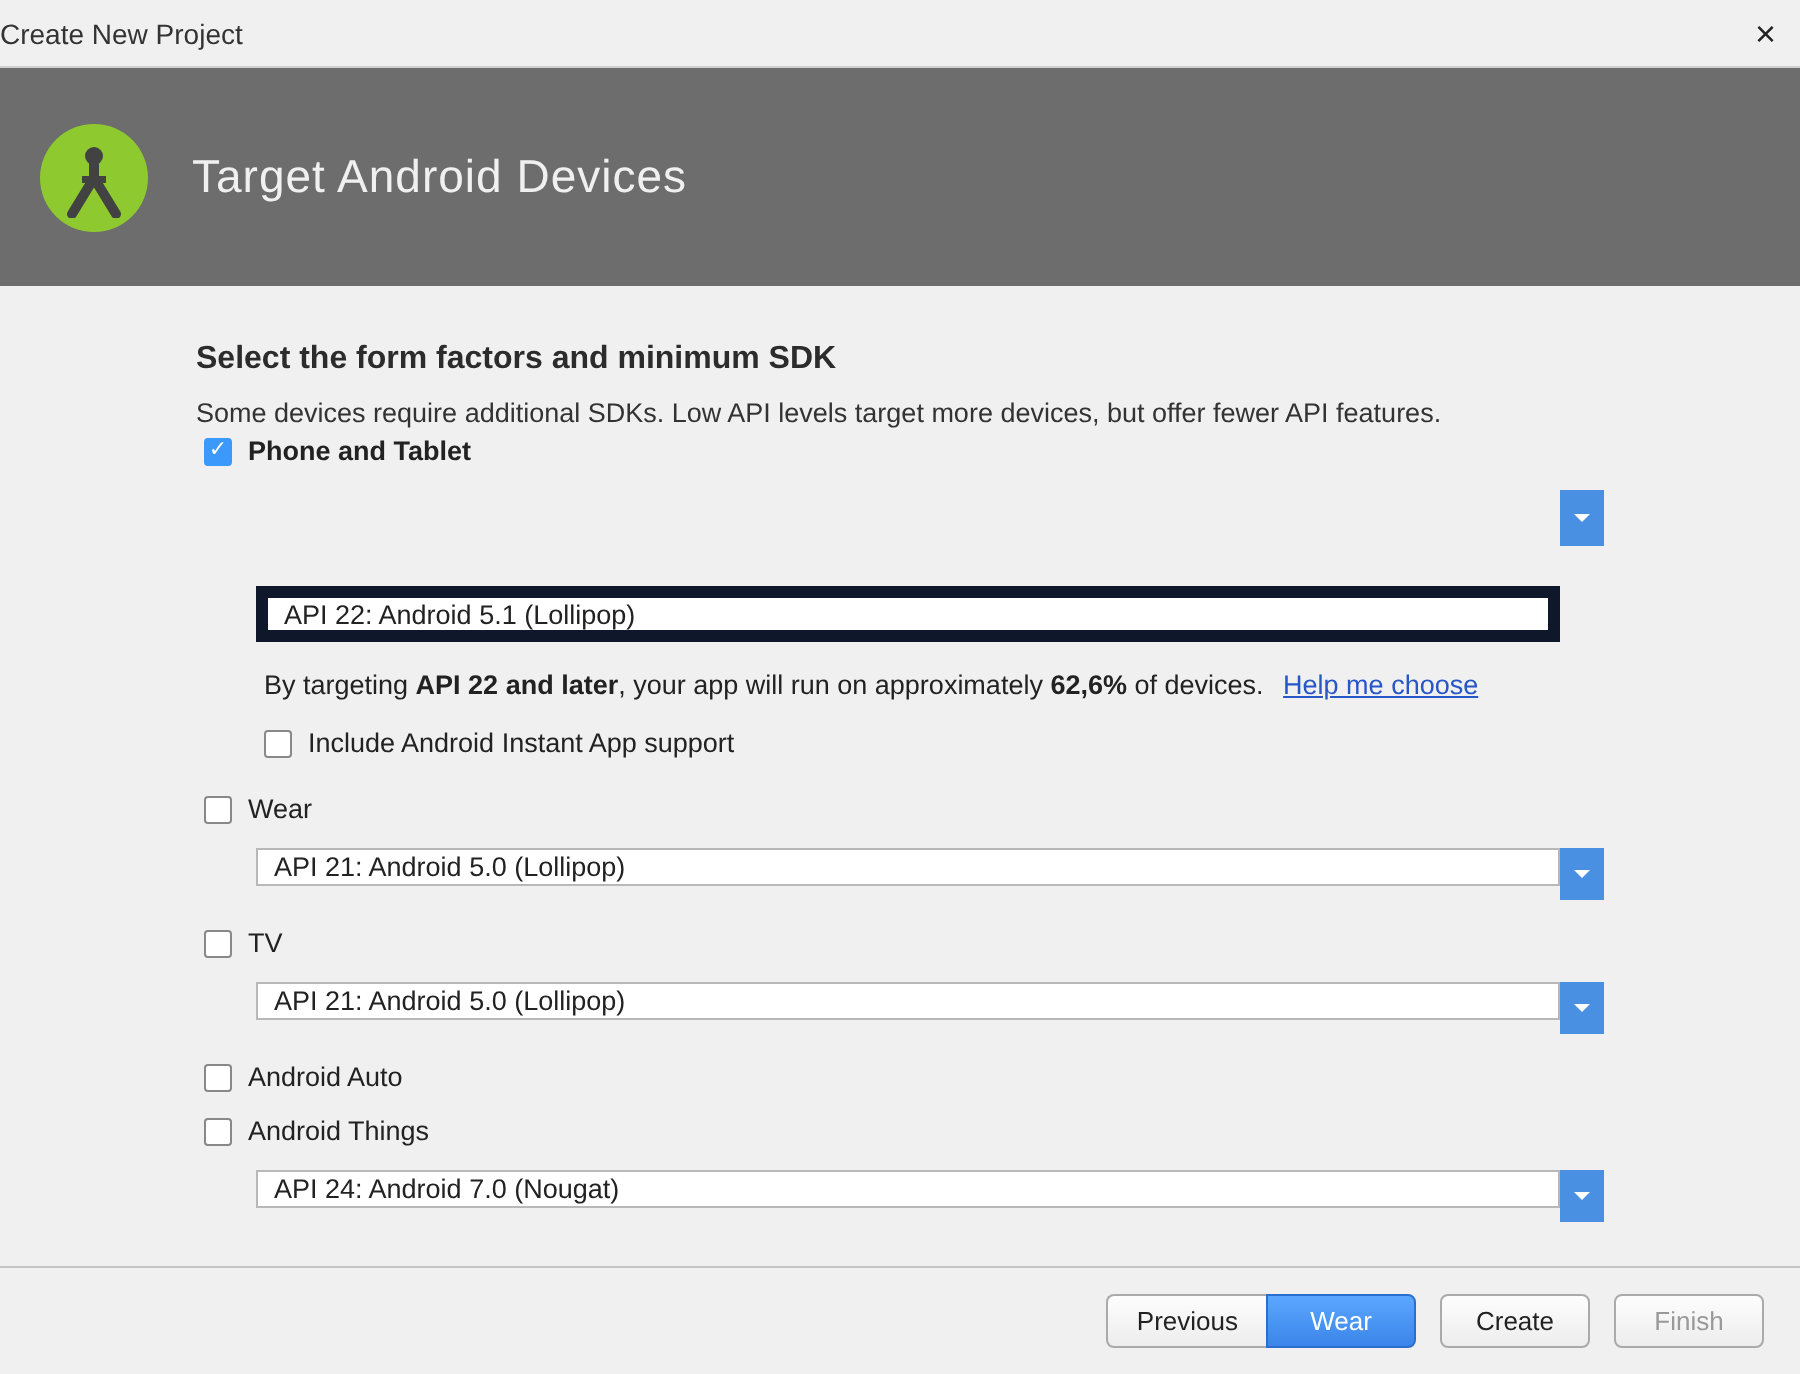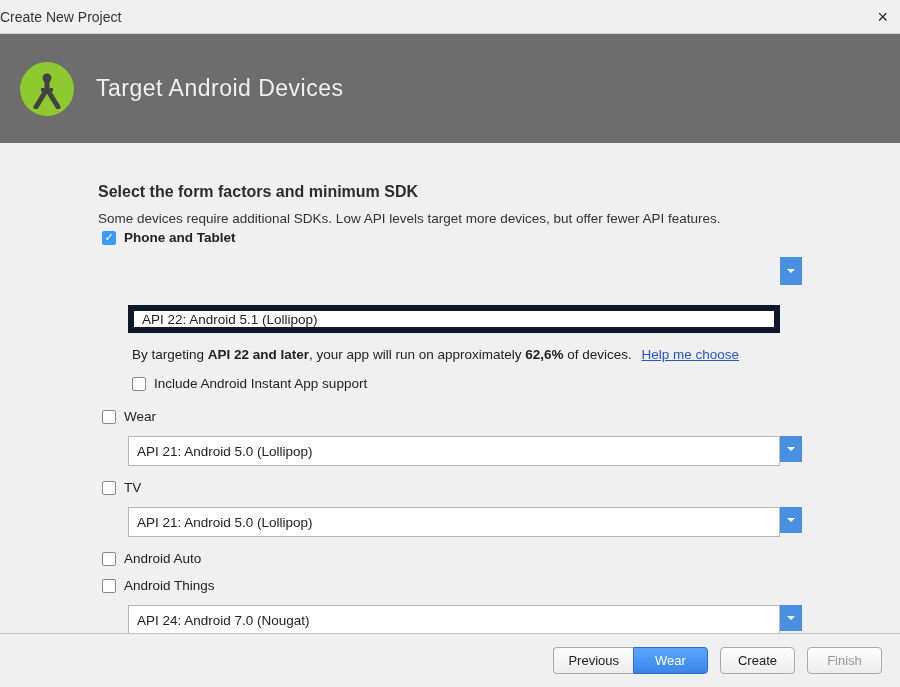--- a/index.html
+++ b/index.html
@@ -51,21 +51,21 @@
       top: 50%;
       transform: translate(-50%, -50%);
     }
     .page-title {
       color: #f0f0f0;
       font-size: 23px;
       font-weight: 400;
       letter-spacing: 0.5px;
     }
     .content {
-      padding: 40px 98px 20px 98px;
+      padding: 28px 98px 20px 98px;
       background: #f0f0f0;
     }
     .section-title {
       font-size: 16px;
       font-weight: bold;
       color: #2c2c2c;
       margin-bottom: 10px;
     }
     .section-desc {
       font-size: 13.5px;
@@ -106,21 +106,21 @@
       color: #222;
     }
     .ff-label.bold { font-weight: bold; }
     .dropdown-container {
       margin-left: 30px;
       margin-bottom: 14px;
       display: flex;
     }
     .dropdown {
       flex: 1;
-      height: 30px;
+      height: 19px;
       background: #fff;
       border: 1px solid #b8b8b8;
       display: flex;
       align-items: center;
       padding: 0 8px;
       font-size: 13.5px;
       color: #222;
       cursor: pointer;
     }
     .dropdown.focused {

